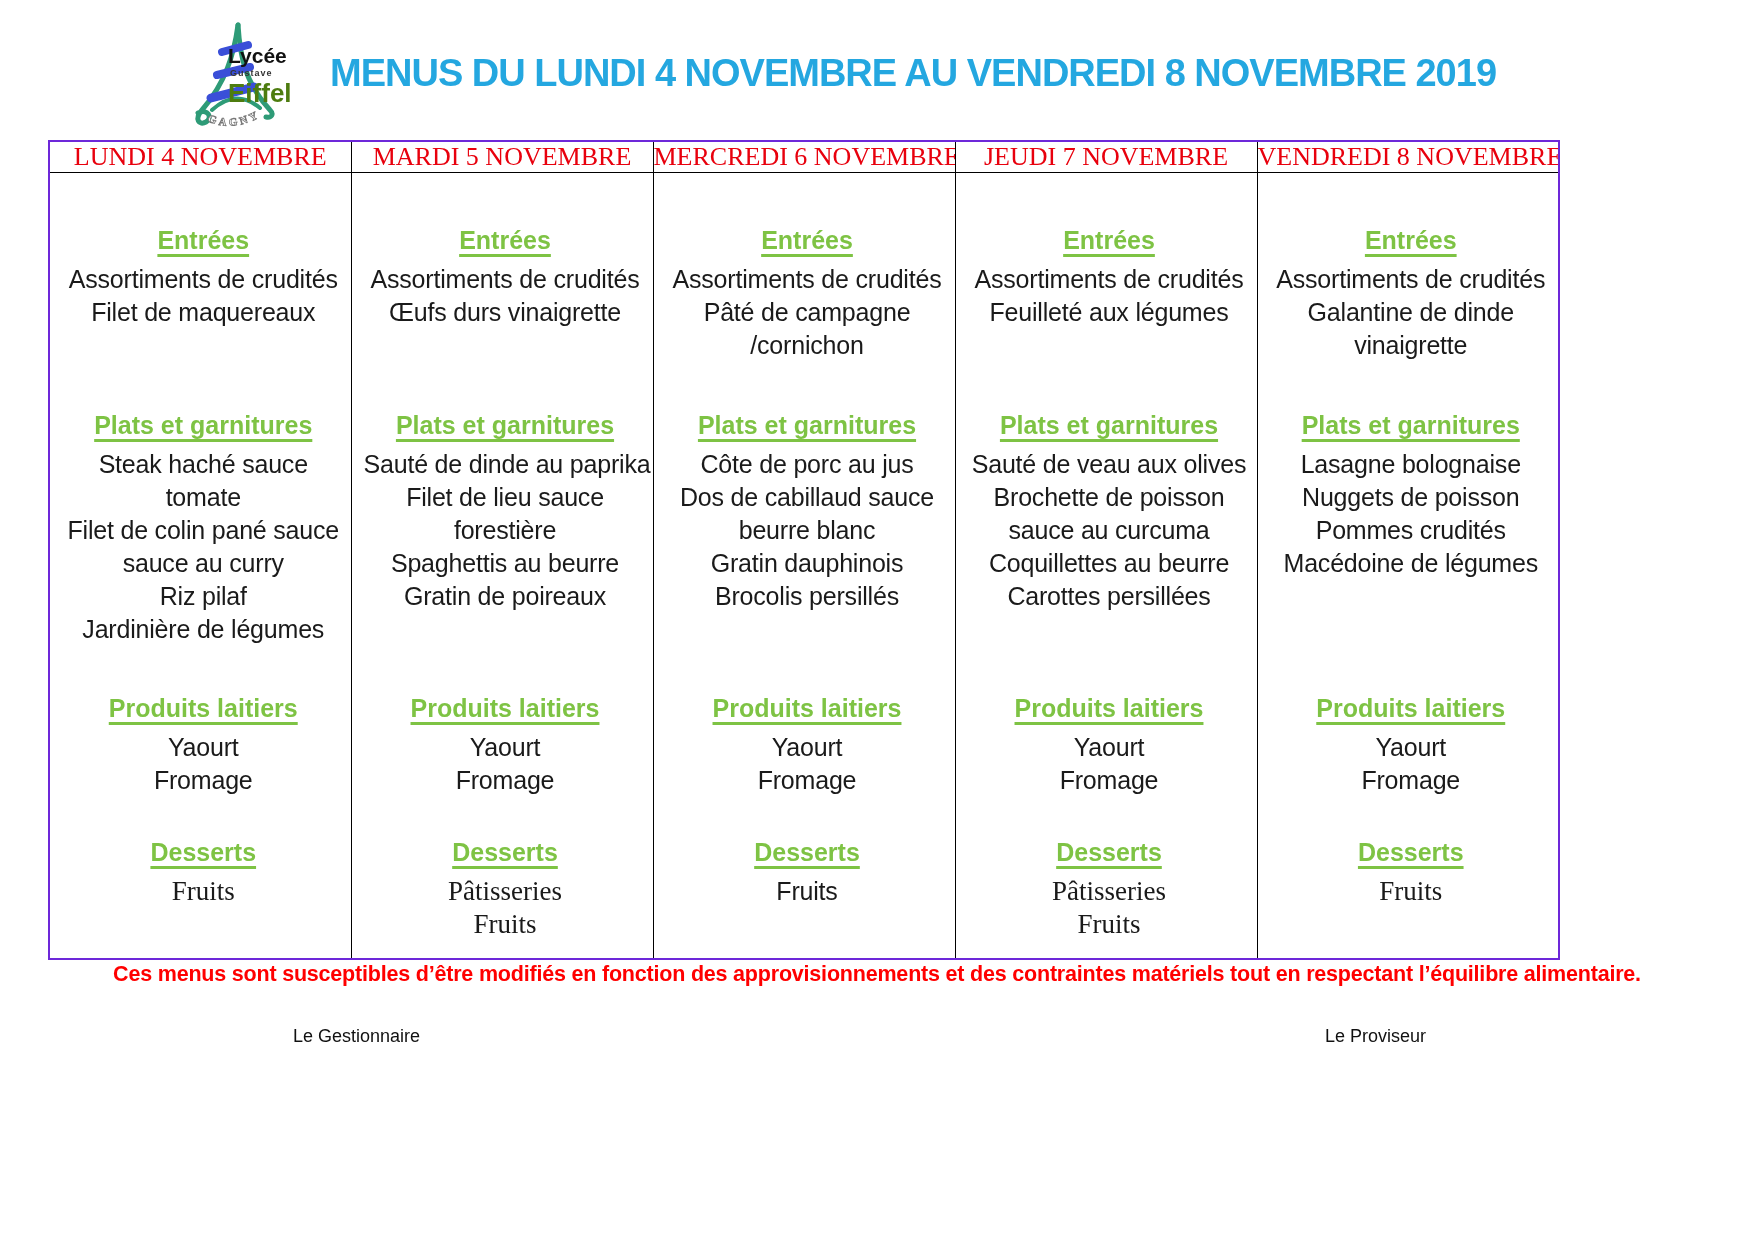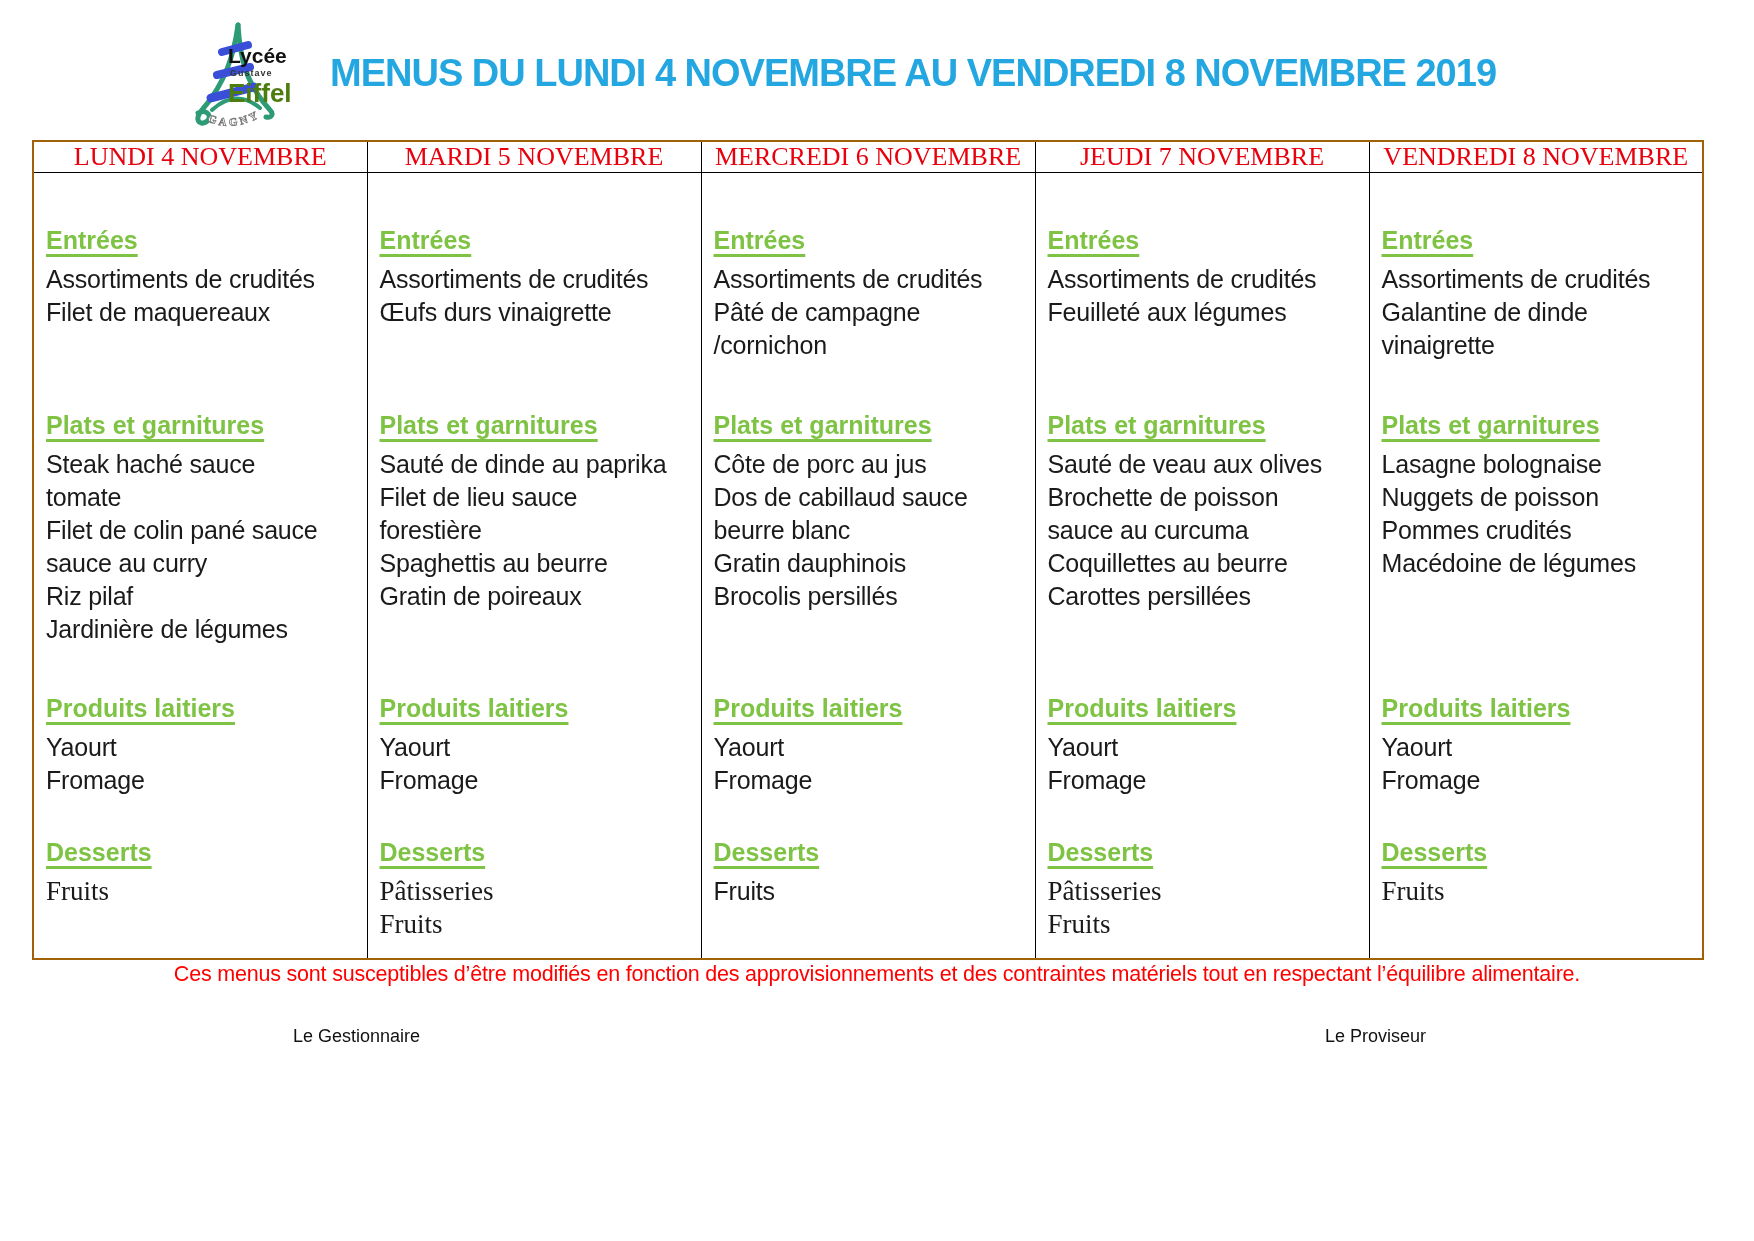--- a/index.html
+++ b/index.html
@@ -28,50 +28,50 @@
 
   
   .page-title{
     position:absolute;left:330px;top:52px;width:1160px;text-align:center;
     font-size:38px;font-weight:bold;letter-spacing:-1px;color:var(--title-blue);
     white-space:nowrap;
   }
 
   
   table.menu-table{
-    position:absolute;left:32px;top:140px;width:1672px;
+    position:absolute;left:48px;top:140px;width:1512px;
     border-collapse:collapse;table-layout:fixed;
-    border:2px solid #a16207;
+    border:2px solid #6d28d9;
   }
   table.menu-table th, table.menu-table td{border:1px solid #000;}
   th.day-header{
     height:29px;font-family:"Liberation Serif",serif;font-weight:normal;
     font-size:26px;color:var(--day-red);text-align:center;vertical-align:middle;
     white-space:nowrap;overflow:hidden;
   }
   td.day-cell{
     height:786px;vertical-align:top;padding:0 6px 0 12px;overflow:hidden;
   }
   .sec-heading{
     display:inline-block;
     font-size:25px;font-weight:bold;color:var(--heading-green);
     line-height:30px;margin-bottom:8px;
     text-decoration:underline;text-decoration-thickness:2.5px;text-underline-offset:5px;
   }
-  .sec{overflow:visible;}
+  .sec{overflow:visible;text-align:center;}
   .sec-entrees{margin-top:52px;height:185px;}
   .sec-plats{height:283px;}
   .sec-laitiers{height:144px;}
   .menu-line{font-size:25px;line-height:33px;white-space:nowrap;letter-spacing:-0.2px;}
   .menu-line.serif-line{font-family:"Liberation Serif",serif;font-size:27px;letter-spacing:0;}
 
   
   .disclaimer{
     position:absolute;left:0;top:962px;width:100%;text-align:center;
-    font-size:21.5px;font-weight:normal;letter-spacing:-0.2px;color:var(--disclaimer-red);
+    font-size:21.5px;font-weight:bold;letter-spacing:-0.2px;color:var(--disclaimer-red);
     white-space:nowrap;
   }
   .signature{position:absolute;top:1026px;font-size:18px;color:#111;}
   .signature.left{left:293px;}
   .signature.right{left:1325px;}
 </style>
 </head>
 <body>
 
 <div class="logo">

